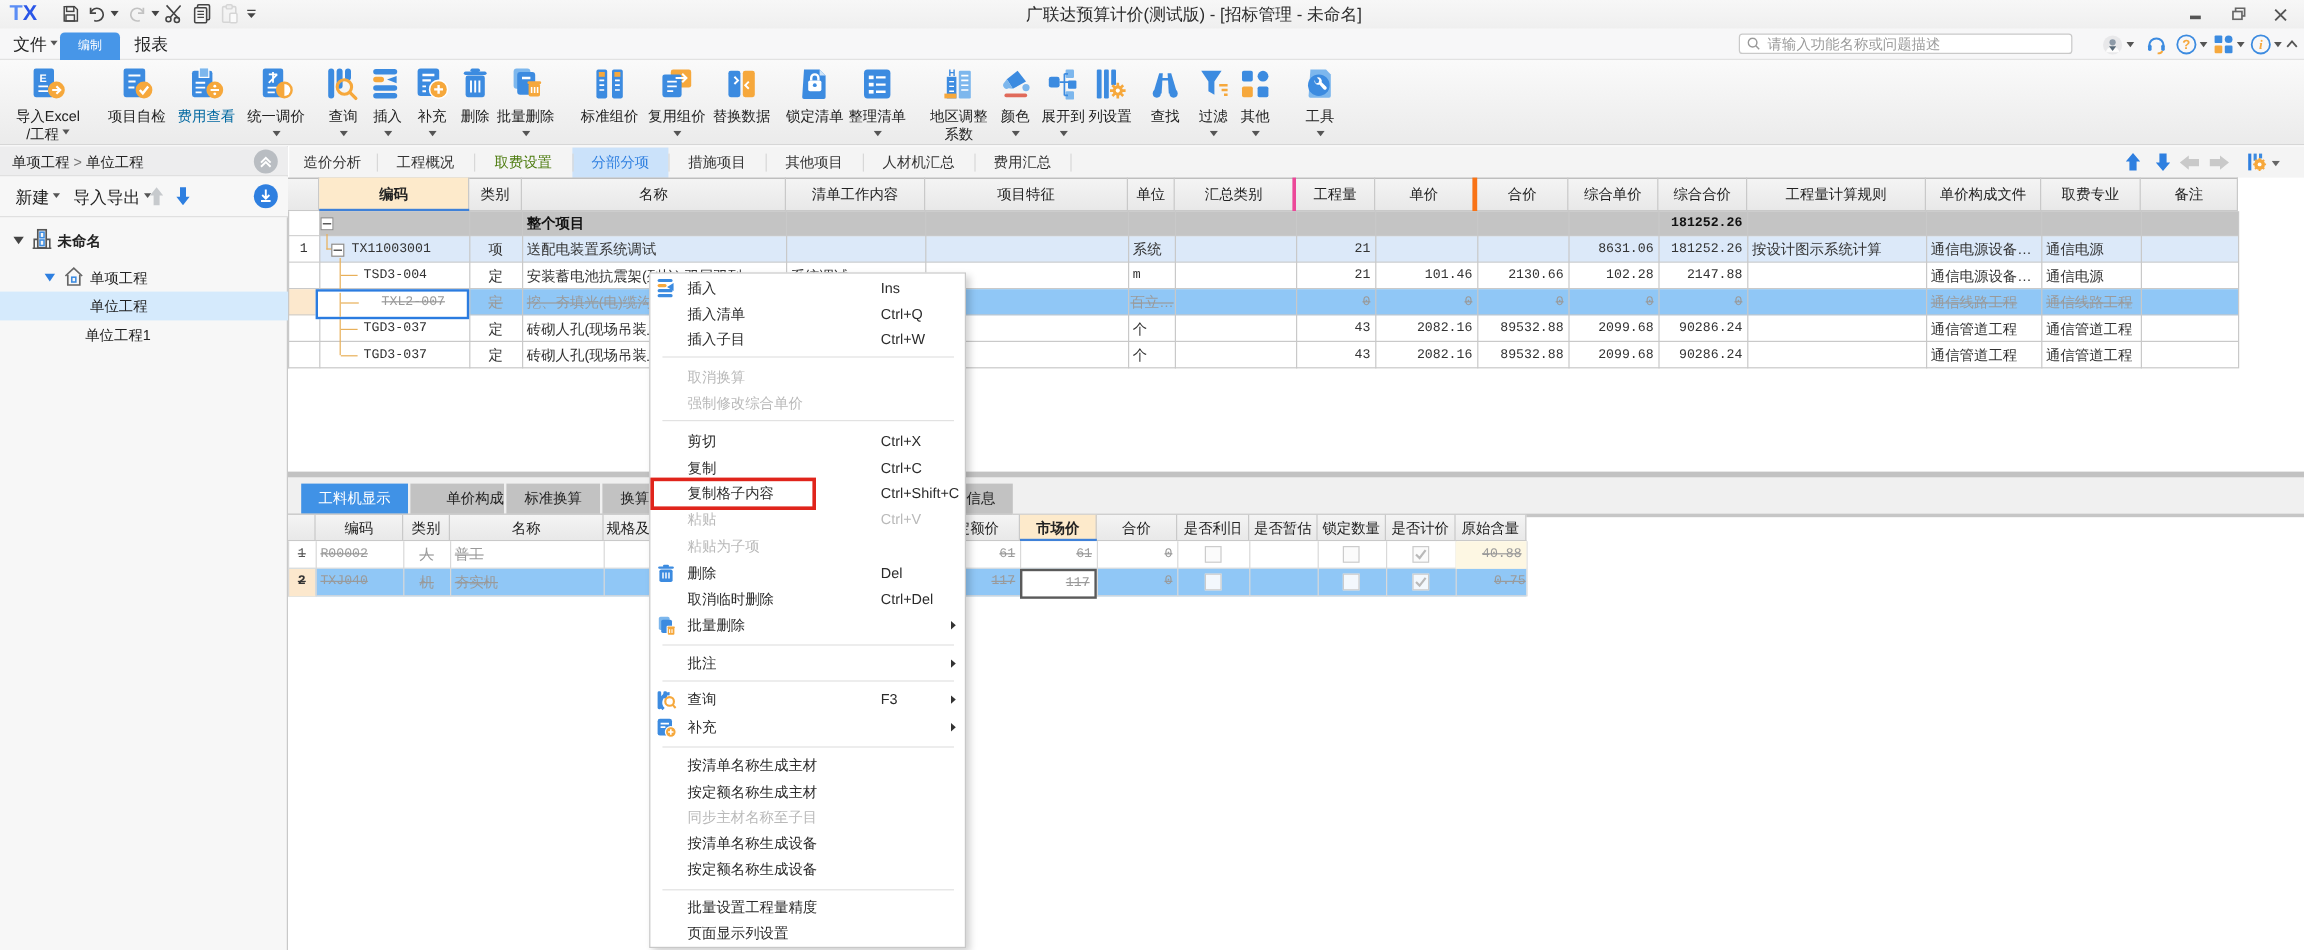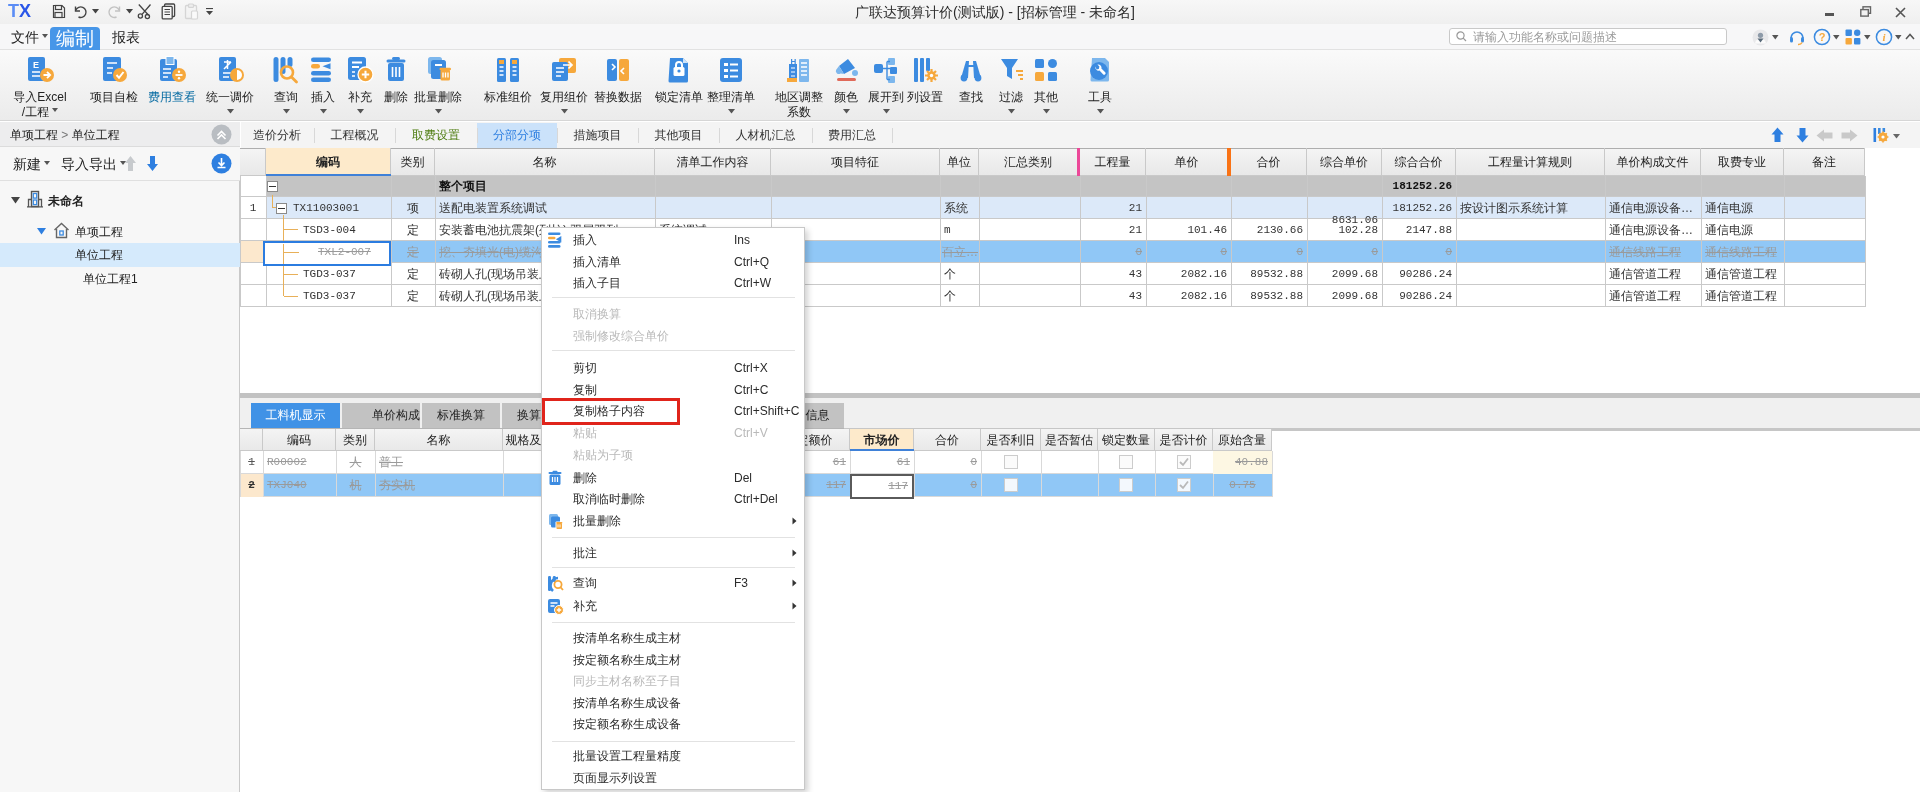--- a/index.html
+++ b/index.html
@@ -50,21 +50,21 @@
 <div class="a" style="left:1825px;top:13px;width:9px;height:2.5px;background:#555"></div>
 <svg class="a" style="left:1860px;top:6px" width="12" height="11" viewBox="0 0 12 11">
       <rect x="3" y="0.8" width="7.5" height="6.5" fill="none" stroke="#666" stroke-width="1.4"></rect>
       <rect x="0.8" y="3.6" width="7.5" height="6.5" fill="#f2f2f2" stroke="#666" stroke-width="1.4"></rect>
     </svg>
 <svg class="a" style="left:1895px;top:7px" width="11" height="11" viewBox="0 0 11 11">
       <path d="M1 1 L10 10 M10 1 L1 10" stroke="#555" stroke-width="1.6"></path>
     </svg>
 <div class="a" style="left:0;top:24px;width:1920px;height:26px;background:#f7f7f8;border-bottom:1px solid #e2e2e2"></div>
 <div class="a" style="left:11px;top:27px;width:46px;height:21px;line-height:21px;color:#222;font-size:14px">文件<i style="display:inline-block;width:0;height:0;border:3.5px solid transparent;border-top:4px solid #555;vertical-align:1px;margin-left:3px"></i></div>
-<div class="a" style="left:50px;top:27px;width:50px;height:23px;background:#4796e8;border-radius:4px 4px 0 0;color:#fff;text-align:center;line-height:23px;font-size:19px">编制</div>
+<div class="a" style="left:50px;top:27px;width:50px;height:23px;background:#4796e8;border-radius:4px 4px 0 0;color:#fff;text-align:center;line-height:23px;font-size:10px">编制</div>
 <div class="a" style="left:112px;top:27px;width:40px;height:21px;line-height:21px;color:#222;font-size:14px">报表</div>
 <div class="a" style="left:1449px;top:28px;width:278px;height:17px;background:#fff;border:1px solid #c9c9c9;border-radius:3px"></div>
 <svg class="a" style="left:1456px;top:31px" width="11" height="11" viewBox="0 0 11 11">
       <circle cx="4.5" cy="4.5" r="3.6" fill="none" stroke="#999" stroke-width="1.2"></circle>
       <path d="M7.2 7.2 L10 10" stroke="#999" stroke-width="1.2"></path>
     </svg>
 <div class="a" style="left:1473px;top:29px;height:16px;line-height:16px;color:#9b9b9b">请输入功能名称或问题描述</div>
 <svg class="a" style="left:1752px;top:29px" width="17" height="17" viewBox="0 0 17 17">
       <circle cx="8.5" cy="8.5" r="8" fill="#e8e8ea"></circle>
       <circle cx="8.5" cy="6.3" r="2.6" fill="#8d9aa8"></circle>
@@ -399,21 +399,21 @@
 <svg class="a" style="left:37px;top:228px" width="9" height="7" viewBox="0 0 9 7">
       <path d="M0 0 h9 l-4.5 6.5 z" fill="#2e7fe0"></path>
     </svg>
 <svg class="a" style="left:53px;top:222px" width="17" height="17" viewBox="0 0 17 17">
       <path d="M1.5 8 L8.5 1.5 L15.5 8" fill="none" stroke="#666" stroke-width="1.4"></path>
       <path d="M3.5 7 V15.5 H13.5 V7" fill="none" stroke="#666" stroke-width="1.4"></path>
       <rect x="6.8" y="9" width="3.4" height="4" fill="none" stroke="#3c8be0" stroke-width="1.3"></rect>
     </svg>
 <div class="a" style="left:75px;top:224px;height:16px;line-height:16px;color:#222">单项工程</div>
 <div class="a" style="left:75px;top:247px;height:16px;line-height:16px;color:#222">单位工程</div>
-<div class="a" style="left:83px;top:271px;height:16px;line-height:16px;color:#222">单位工程1</div>
+<div class="a" style="left:71px;top:271px;height:16px;line-height:16px;color:#222">单位工程1</div>
 <div class="a" style="left:241px;top:122px;width:1679px;height:26px;background:#f4f4f4"></div>
 <div class="a" style="left:240px;top:123px;width:74px;height:25px;background:transparent;color:#333;text-align:center;line-height:25px">造价分析</div>
 <div class="a" style="left:314px;top:123px;width:81px;height:25px;background:transparent;color:#333;text-align:center;line-height:25px">工程概况</div>
 <div class="a" style="left:314px;top:128px;width:1px;height:15px;background:#d8d8d8"></div>
 <div class="a" style="left:395px;top:123px;width:82px;height:25px;background:transparent;color:#4d7c0f;text-align:center;line-height:25px">取费设置</div>
 <div class="a" style="left:395px;top:128px;width:1px;height:15px;background:#d8d8d8"></div>
 <div class="a" style="left:477px;top:123px;width:80px;height:25px;background:#cbe2fa;color:#2e7fe0;text-align:center;line-height:25px">分部分项</div>
 <div class="a" style="left:477px;top:128px;width:1px;height:15px;background:#d8d8d8"></div>
 <div class="a" style="left:557px;top:123px;width:81px;height:25px;background:transparent;color:#333;text-align:center;line-height:25px">措施项目</div>
 <div class="a" style="left:557px;top:128px;width:1px;height:15px;background:#d8d8d8"></div>
@@ -507,21 +507,21 @@
 <div class="a" style="left:284px;top:296px;width:14px;height:1px;background:#e8b059"></div>
 <div class="a" style="left:272px;top:195px;width:1px;height:13px;background:#e8b059"></div>
 <div class="a" style="left:272px;top:207px;width:5px;height:1px;background:#e8b059"></div>
 <div class="a" style="left:276px;top:203px;width:11px;height:11px;background:#fff;border:1px solid #8a8a8a"></div>
 <div class="a" style="left:278px;top:208px;width:7px;height:1px;background:#333"></div>
 <div class="a" style="left:291px;top:197px;width:100px;height:22px;line-height:22px;text-align:left;padding:0 2px;overflow:hidden;white-space:nowrap;font-family:'Liberation Mono',monospace;font-size:11px;">TX11003001</div>
 <div class="a" style="left:391px;top:197px;width:44px;height:22px;line-height:22px;text-align:center;padding:0 4px;overflow:hidden;white-space:nowrap;">项</div>
 <div class="a" style="left:435px;top:197px;width:220px;height:22px;line-height:22px;text-align:left;padding:0 4px;overflow:hidden;white-space:nowrap;">送配电装置系统调试</div>
 <div class="a" style="left:940px;top:197px;width:39px;height:22px;line-height:22px;text-align:left;padding:0 4px;overflow:hidden;white-space:nowrap;">系统</div>
 <div class="a" style="left:1080px;top:197px;width:66px;height:22px;line-height:22px;text-align:right;padding:0 4px;overflow:hidden;white-space:nowrap;font-family:'Liberation Mono',monospace;font-size:11px;">21</div>
-<div class="a" style="left:1307px;top:197px;width:75px;height:38px;line-height:22px;text-align:right;padding:12px 4px;overflow:hidden;white-space:nowrap;font-family:'Liberation Mono',monospace;font-size:11px;">8631.06</div>
+<div class="a" style="left:1307px;top:197px;width:75px;height:38px;line-height:22px;text-align:right;padding:0 4px;overflow:hidden;white-space:nowrap;font-family:'Liberation Mono',monospace;font-size:11px;">8631.06</div>
 <div class="a" style="left:1382px;top:197px;width:74px;height:22px;line-height:22px;text-align:right;padding:0 4px;overflow:hidden;white-space:nowrap;font-family:'Liberation Mono',monospace;font-size:11px;">181252.26</div>
 <div class="a" style="left:1456px;top:197px;width:149px;height:22px;line-height:22px;text-align:left;padding:0 4px;overflow:hidden;white-space:nowrap;">按设计图示系统计算</div>
 <div class="a" style="left:1605px;top:197px;width:96px;height:22px;line-height:22px;text-align:left;padding:0 4px;overflow:hidden;white-space:nowrap;">通信电源设备…</div>
 <div class="a" style="left:1701px;top:197px;width:83px;height:22px;line-height:22px;text-align:left;padding:0 4px;overflow:hidden;white-space:nowrap;">通信电源</div>
 <div class="a" style="left:301px;top:219px;width:90px;height:22px;line-height:22px;text-align:left;padding:0 2px;overflow:hidden;white-space:nowrap;font-family:'Liberation Mono',monospace;font-size:11px;">TSD3-004</div>
 <div class="a" style="left:391px;top:219px;width:44px;height:22px;line-height:22px;text-align:center;padding:0 4px;overflow:hidden;white-space:nowrap;">定</div>
 <div class="a" style="left:435px;top:219px;width:220px;height:22px;line-height:22px;text-align:left;padding:0 4px;overflow:hidden;white-space:nowrap;">安装蓄电池抗震架(列柱) 双层双列</div>
 <div class="a" style="left:655px;top:219px;width:116px;height:22px;line-height:22px;text-align:left;padding:0 4px;overflow:hidden;white-space:nowrap;">系统调试</div>
 <div class="a" style="left:940px;top:219px;width:39px;height:22px;line-height:22px;text-align:left;padding:0 4px;overflow:hidden;white-space:nowrap;font-family:'Liberation Mono',monospace;font-size:11px;">m</div>
 <div class="a" style="left:1080px;top:219px;width:66px;height:22px;line-height:22px;text-align:right;padding:0 4px;overflow:hidden;white-space:nowrap;font-family:'Liberation Mono',monospace;font-size:11px;">21</div>
@@ -627,21 +627,21 @@
 <div class="a" style="left:1213px;top:451px;width:59px;height:23px;background:#fdf7e3"></div>
 <div class="a" style="left:1213px;top:451px;width:59px;height:23px;line-height:23px;text-align:right;padding:0 4px;overflow:hidden;white-space:nowrap;font-family:'Liberation Mono',monospace;font-size:11px;color:#9a9a9a;text-decoration:line-through;">40.88</div>
 <div class="a" style="left:240px;top:474px;width:23px;height:23px;line-height:23px;text-align:center;padding:0 4px;overflow:hidden;white-space:nowrap;font-family:'Liberation Mono',monospace;font-size:11px;color:#333;text-decoration:line-through;padding:0;font-weight:bold;">2</div>
 <div class="a" style="left:263px;top:474px;width:73px;height:23px;line-height:23px;text-align:left;padding:0 4px;overflow:hidden;white-space:nowrap;font-family:'Liberation Mono',monospace;font-size:11px;color:#9a9a9a;text-decoration:line-through;">TXJ040</div>
 <div class="a" style="left:336px;top:474px;width:39px;height:23px;line-height:23px;text-align:center;padding:0 4px;overflow:hidden;white-space:nowrap;color:#9a9a9a;text-decoration:line-through;">机</div>
 <div class="a" style="left:375px;top:474px;width:128px;height:23px;line-height:23px;text-align:left;padding:0 4px;overflow:hidden;white-space:nowrap;color:#9a9a9a;text-decoration:line-through;">夯实机</div>
 <div class="a" style="left:780px;top:474px;width:70px;height:23px;line-height:23px;text-align:right;padding:0 4px;overflow:hidden;white-space:nowrap;font-family:'Liberation Mono',monospace;font-size:11px;color:#9a9a9a;text-decoration:line-through;">117</div>
 <div class="a" style="left:850px;top:474px;width:64px;height:25px;background:#fff;border:2.5px solid #5a5a5a"></div>
 <div class="a" style="left:852px;top:475px;width:60px;height:23px;line-height:23px;text-align:right;padding:0 4px;overflow:hidden;white-space:nowrap;font-family:'Liberation Mono',monospace;font-size:11px;color:#9a9a9a;text-decoration:line-through;">117</div>
 <div class="a" style="left:914px;top:474px;width:67px;height:23px;line-height:23px;text-align:right;padding:0 4px;overflow:hidden;white-space:nowrap;font-family:'Liberation Mono',monospace;font-size:11px;color:#9a9a9a;text-decoration:line-through;">0</div>
-<div class="a" style="left:1213px;top:474px;width:59px;height:23px;line-height:23px;text-align:center;padding:0 4px;overflow:hidden;white-space:nowrap;font-family:'Liberation Mono',monospace;font-size:11px;color:#9a9a9a;text-decoration:line-through;">0.75</div>
+<div class="a" style="left:1241px;top:474px;width:59px;height:23px;line-height:23px;text-align:left;padding:0 4px;overflow:hidden;white-space:nowrap;font-family:'Liberation Mono',monospace;font-size:11px;color:#9a9a9a;text-decoration:line-through;">0.75</div>
 <div class="a" style="left:1004px;top:455px;width:14px;height:14px;background:#fbfbfb;border:1px solid #ccc"></div>
 <div class="a" style="left:1119px;top:455px;width:14px;height:14px;background:#fbfbfb;border:1px solid #ccc"></div>
 <div class="a" style="left:1177px;top:455px;width:14px;height:14px;background:#fbfbfb;border:1px solid #ccc">
       <svg width="12" height="12" viewBox="0 0 12 12">
         <path d="M2 6 L5 9 L10 2.5" fill="none" stroke="#b9b9b9" stroke-width="1.8"></path>
       </svg>
     </div>
 <div class="a" style="left:1004px;top:478px;width:14px;height:14px;background:#f3f8fd;border:1px solid #ccc"></div>
 <div class="a" style="left:1119px;top:478px;width:14px;height:14px;background:#f3f8fd;border:1px solid #ccc"></div>
 <div class="a" style="left:1177px;top:478px;width:14px;height:14px;background:#f3f8fd;border:1px solid #ccc">

